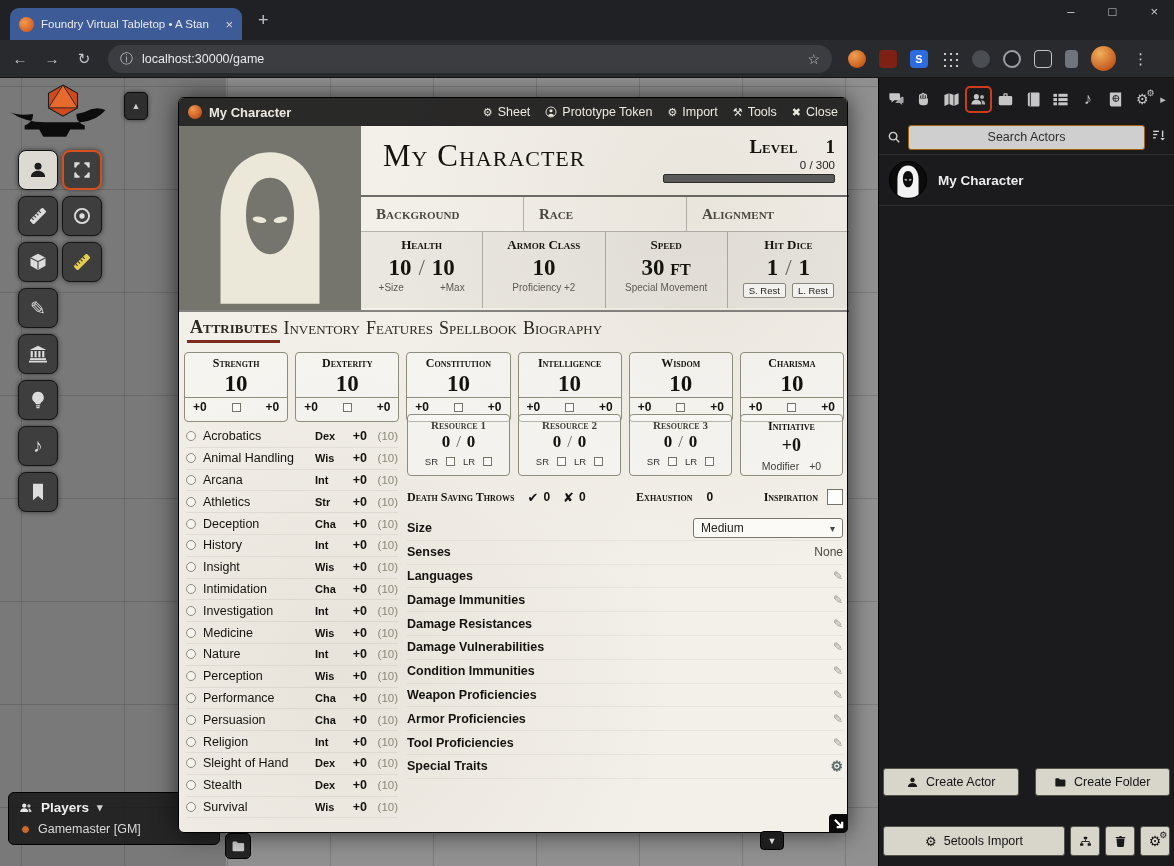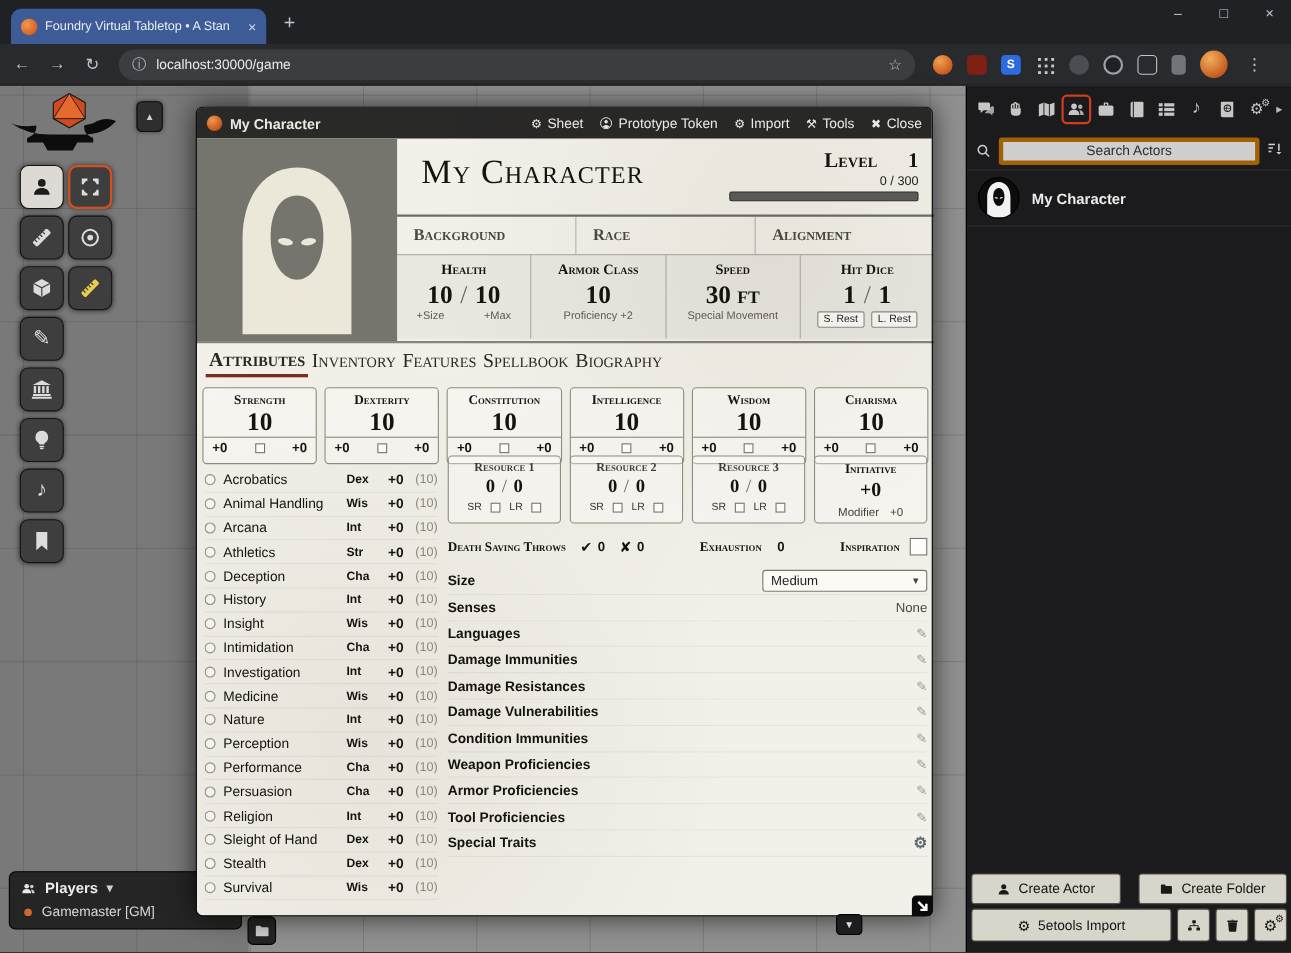--- a/index.html
+++ b/index.html
@@ -138,28 +138,28 @@
 
 
 .sidebar{position:absolute;left:878px;top:78px;width:296px;height:788px;background:#1b1b1d;border-left:1px solid #000;color:#c6c6c6;}
 .sb-tabs{display:flex;align-items:center;height:42px;padding:0 4px;}
 .sb-tab{flex:1;display:flex;justify-content:center;align-items:center;height:42px;color:#c6c6c6;font-size:16px;}
 .sb-tab svg{width:17px;height:17px;fill:currentColor;}
 .sb-active{width:27px;height:27px;border:2px solid #cf3d1c;border-radius:5px;display:flex;align-items:center;justify-content:center;}
 .sb-caret{flex:none;width:14px;color:#bdbdbd;font-size:11px;text-align:center;}
 .sb-search{display:flex;align-items:center;gap:7px;height:34px;padding:0 8px;}
 .sb-search svg{width:14px;height:14px;stroke:#cfcfcf;flex:none;}
-.search-input{flex:1;height:25px;background:#cfcfcf;border:4px solid #a16207;border-radius:3px;text-align:center;font-size:12.5px;color:#222;font-family:"Liberation Sans",sans-serif;}
+.search-input{flex:1;height:25px;background:#cfcfcf;border:1px solid #a16207;border-radius:3px;text-align:center;font-size:12.5px;color:#222;font-family:"Liberation Sans",sans-serif;}
 .search-input::placeholder{color:#2e2e2e;}
 .sortico svg{stroke:none;fill:#cfcfcf;}
 .actor-entry{display:flex;align-items:center;gap:11px;padding:6px 10px;border-bottom:1px solid #2e2e30;border-top:1px solid #2e2e30;}
 .actor-avatar{width:38px;height:38px;border-radius:50%;background:#0c0c0c;border:1px solid #000;overflow:hidden;display:flex;align-items:flex-end;justify-content:center;flex:none;}
 .actor-avatar svg{width:32px;height:34px;}
 .actor-name{font-weight:bold;font-size:13.5px;color:#ececec;}
-.sb-footer1{position:absolute;left:4px;right:4px;bottom:44px;display:flex;gap:16px;}
+.sb-footer1{position:absolute;left:4px;right:4px;bottom:70px;display:flex;gap:16px;}
 .sb-footer2{position:absolute;left:4px;right:4px;bottom:10px;display:flex;gap:5px;}
 .sb-btn{height:28px;background:#d8d5cb;border:1px solid #54524a;border-radius:3px;color:#141414;font-size:12.5px;display:flex;align-items:center;justify-content:center;gap:7px;}
 .sb-btn svg{width:13px;height:13px;fill:#1a1a1a;}
 .sb-btn.grow{flex:1;}
 .sb-btn.sq{flex:none;width:30px;height:30px;}
 .sb-footer2 .sb-btn{height:30px;}
 .gear-ic{font-size:13px;}
 .cogs{position:relative;font-size:14px;line-height:1;}
 .cogs .small{position:absolute;font-size:9px;right:-6px;top:-3px;}
 </style>

